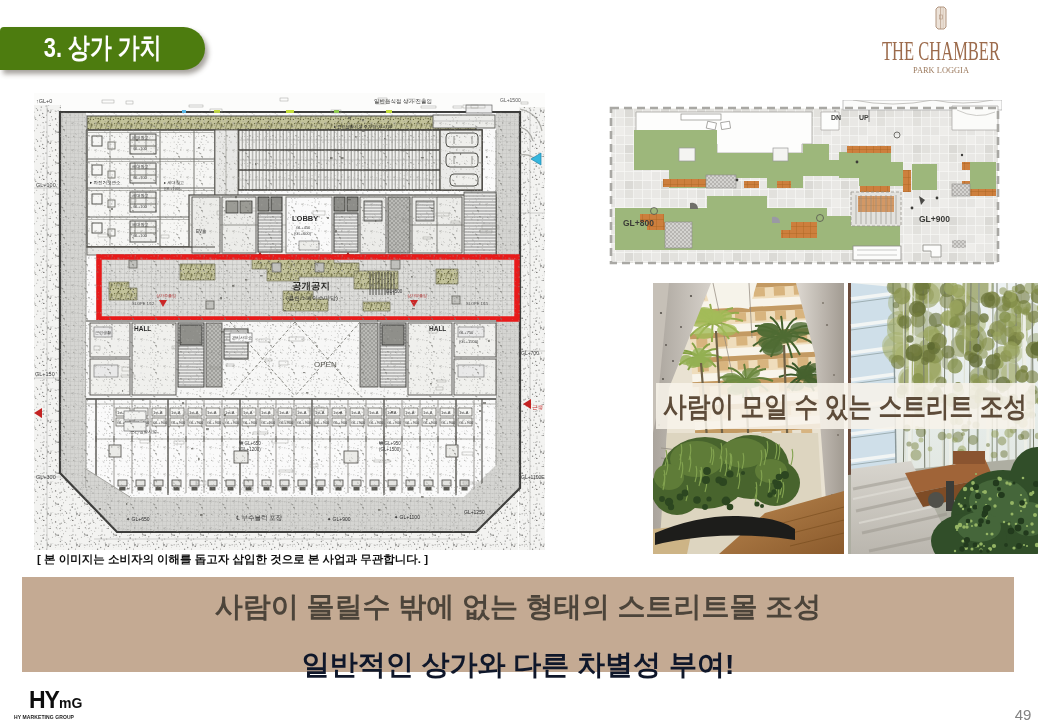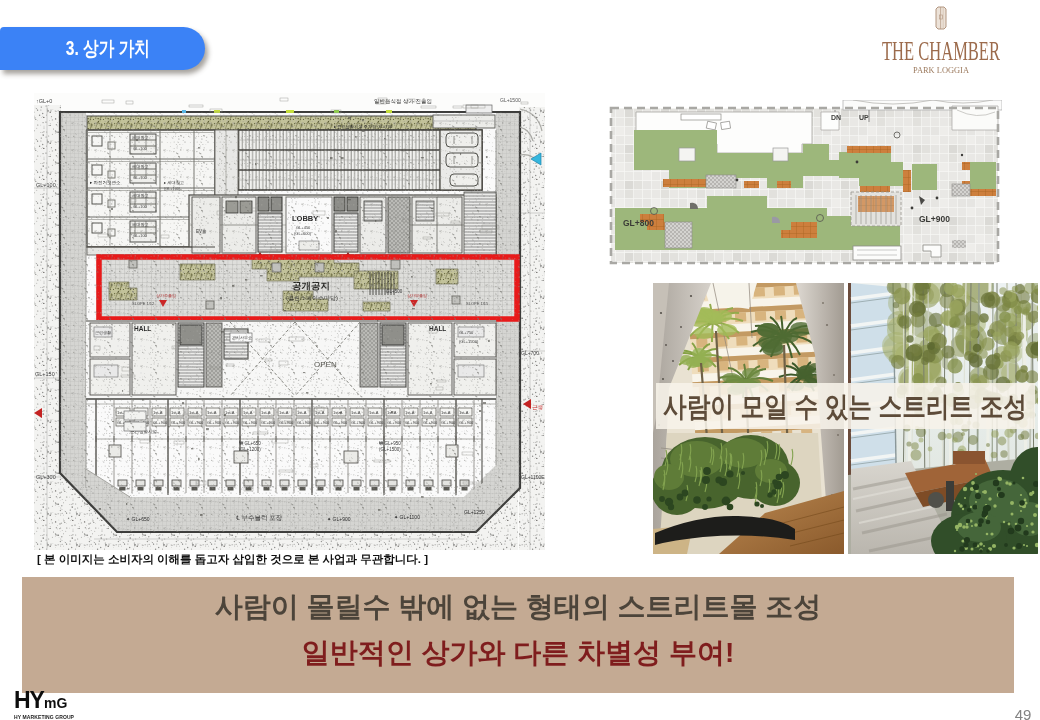--- a/index.html
+++ b/index.html
@@ -3,23 +3,23 @@
 <meta charset="utf-8">
 <style>
   html,body{margin:0;padding:0;}
   body{width:1040px;height:720px;position:relative;background:#ffffff;
        font-family:"Liberation Sans",sans-serif;overflow:hidden;}
   .abs{position:absolute;}
 </style>
 </head>
 <body>
 
-<div class="abs" style="left:0;top:27px;width:205px;height:43px;background:#3b82f6;
+<div class="abs" style="left:0;top:27px;width:205px;height:43px;background:#4d7c0f;
      border-radius:4px 22px 22px 0;box-shadow:3px 4px 5px rgba(60,50,40,.45);
-     color:#fff;font-size:20px;font-weight:bold;line-height:42px;text-align:center;">
+     color:#fff;font-size:28px;font-weight:bold;line-height:42px;text-align:center;">
   <span style="display:inline-block;transform:scale(0.78,1) translateX(-7px);transform-origin:101px center;">3. 상가 가치</span>
 </div>
 
 <svg class="abs" style="left:860px;top:2px;" width="170" height="76" viewBox="0 0 170 76">
 
   <g>
   <path d="M78 5 L84 5 L86 7 L86 25 L84 27 L78 27 L76 25 L76 7 Z" fill="#ece2d8" stroke="#b29680" stroke-width="1"></path>
   <line x1="80.6" y1="5" x2="80.6" y2="27" stroke="#b29680" stroke-width="0.7"></line>
   <line x1="83.2" y1="5" x2="83.2" y2="27" stroke="#cdb8a6" stroke-width="0.6"></line>
   <rect x="79.5" y="13" width="3" height="4" fill="none" stroke="#b29680" stroke-width="0.6"></rect>
@@ -1750,25 +1750,25 @@
 <circle cx="333" cy="226" r="3.2"></circle>
 <circle cx="335" cy="268" r="1.8"></circle>
 </g>
 </g>
 
 <rect x="3" y="100" width="379" height="46" fill="#f7f3e9" opacity="0.88"></rect>
 <text x="192" y="133" text-anchor="middle" font-size="28" font-weight="bold" fill="#5d4b39" font-family="Liberation Sans" textLength="364" lengthAdjust="spacingAndGlyphs">사람이 모일 수 있는 스트리트 조성</text>
 </svg>
 </div>
 
-<div class="abs" style="left:22px;top:577px;width:992px;height:116px;background:#c4aa93;text-align:center;">
+<div class="abs" style="left:22px;top:577px;width:992px;height:95px;background:#c4aa93;text-align:center;">
 
   <div style="margin-top:11px;font-size:28px;font-weight:bold;color:#4c443a;">사람이 몰릴수 밖에 없는 형태의 스트리트몰 조성</div>
 
-  <div style="margin-top:8px;font-size:28px;font-weight:bold;color:#7f1d1d;">일반적인 상가와 다른 차별성 부여!</div>
+  <div style="margin-top:20px;font-size:28px;font-weight:bold;color:#0f172a;">일반적인 상가와 다른 차별성 부여!</div>
 </div>
 
 <div class="abs" style="left:14px;top:691px;width:120px;">
-  <div style="font-size:23px;font-weight:bold;color:#0d0d0d;letter-spacing:-1px;line-height:19px;">HY<span style="font-size:14px;letter-spacing:0;">mG</span></div>
+  <div style="font-size:23px;font-weight:bold;color:#0d0d0d;letter-spacing:-1px;line-height:19px;margin-left:15px;">HY<span style="font-size:14px;letter-spacing:0;">mG</span></div>
   <div style="font-size:5px;color:#222;letter-spacing:0.1px;font-weight:bold;margin-top:1px;">HY MARKETING GROUP</div>
 </div>
 
 <div class="abs" style="left:1008px;top:706px;width:30px;font-size:15px;color:#828282;text-align:center;">49</div>
 
 </body></html>

